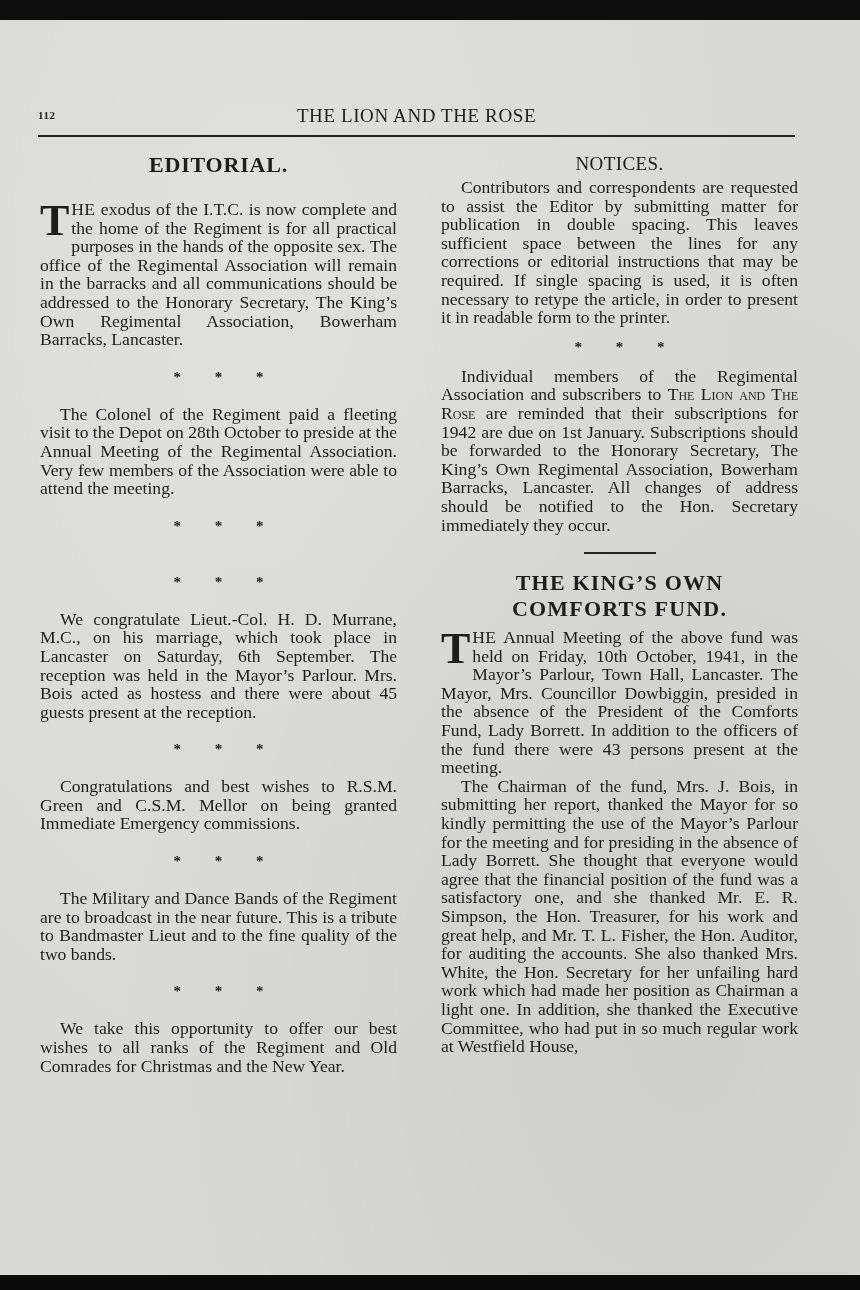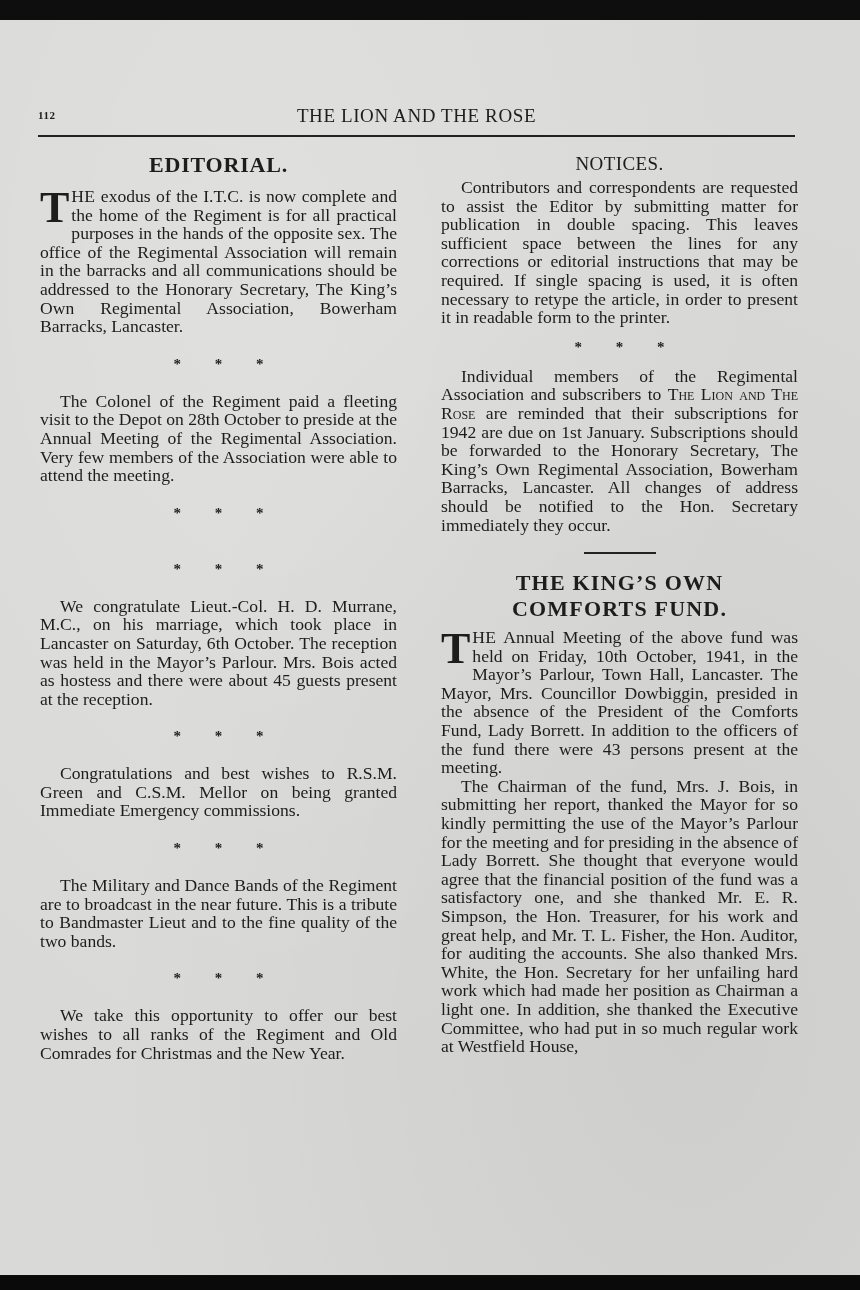--- a/index.html
+++ b/index.html
@@ -32,21 +32,21 @@
     .col {
       position: absolute; top: 130px; width: 357px;
       font-family: "Liberation Serif", serif;
       font-size: 17.6px; line-height: 18.6px;
     }
     .col.left { left: 40px; }
     .col.right { left: 441px; }
     .heading {
       text-align: center; margin: 0; font-weight: bold; letter-spacing: 0.8px;
     }
-    .h-editorial { font-size: 22px; line-height: 30px; margin-bottom: 7px; }
+    .h-editorial { font-size: 22px; line-height: 30px; margin-bottom: 20px; }
     .h-notices { font-size: 19px; font-weight: normal; line-height: 28px; margin-bottom: 0; letter-spacing: 0.4px; }
     .h-fund { font-size: 22px; line-height: 26px; margin-top: 16px; margin-bottom: 6px; letter-spacing: 1.2px; }
     p.para {
       margin: 0; text-align: justify; text-indent: 20px; hyphens: none;
     }
     p.para.first { text-indent: 0; }
     .dropcap {
       float: left; font-size: 44px; line-height: 36px; font-weight: bold;
       margin: 2px 2px 0 0; padding-top: 1px;
     }
@@ -80,21 +80,21 @@
     <p class="para first">
       <span class="dropcap">T</span><span class="lead-caps">HE</span><span> exodus of the I.T.C. is now complete and the home of the Regiment is for all practical purposes in the hands of the opposite sex.  The office of the Regimental Association will remain in the barracks and all communications should be addressed to the Honorary Secretary, The King’s Own Regimental Association, Bowerham Barracks, Lancaster.</span>
     </p>
     <div class="stars">*   *   *</div>
 
     <p class="para">The Colonel of the Regiment paid a fleeting visit to the Depot on 28th October to preside at the Annual Meeting of the Regimental Association.  Very few members of the Association were able to attend the meeting.</p>
     <div class="stars">*   *   *</div>
 
     <div class="stars">*   *   *</div>
 
-    <p class="para">We congratulate Lieut.-Col. H. D. Murrane, M.C., on his marriage, which took place in Lancaster on Saturday, 6th October.  The reception was held in the Mayor’s Parlour.  Mrs. Bois acted as hostess and there were about 45 guests present at the reception.</p>
+    <p class="para">We congratulate Lieut.-Col. H. D. Murrane, M.C., on his marriage, which took place in Lancaster on Saturday, 6th September.  The reception was held in the Mayor’s Parlour.  Mrs. Bois acted as hostess and there were about 45 guests present at the reception.</p>
     <div class="stars">*   *   *</div>
 
     <p class="para">Congratulations and best wishes to R.S.M. Green and C.S.M. Mellor on being granted Immediate Emergency commissions.</p>
     <div class="stars">*   *   *</div>
 
     <p class="para">The Military and Dance Bands of the Regiment are to broadcast in the near future.  This is a tribute to Bandmaster Lieut and to the fine quality of the two bands.</p>
     <div class="stars">*   *   *</div>
 
     <p class="para">We take this opportunity to offer our best wishes to all ranks of the Regiment and Old Comrades for Christmas and the New Year.</p>
   </div>

